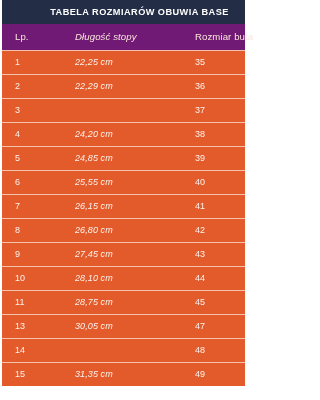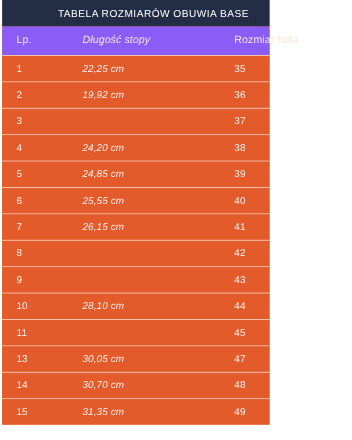--- a/index.html
+++ b/index.html
@@ -27,21 +27,21 @@
   #table-title-bar {
     height: 24px;
     background: #232D45;
     display: flex;
     align-items: center;
     justify-content: center;
   }
   #table-title-text {
     color: #ffffff;
     font-size: 9.2px;
-    font-weight: normal;
+    font-weight: bold;
     letter-spacing: 0.45px;
     white-space: nowrap;
     margin-left: 32px;
   }
 
   
   .trow {
     position: relative;
     height: 23px;
     background: #E35B2B;
@@ -52,27 +52,27 @@
   .cell {
     position: absolute;
     top: 0;
     height: 23px;
     line-height: 23px;
     color: #ffffff;
     white-space: nowrap;
   }
   .c-lp   { left: 13px; }
   .c-len  { left: 73px; font-style: italic; }
-  .c-size { left: 193px; margin-left: 18px; }
+  .c-size { left: 193px; }
 
   
   #column-header-row {
     height: 26px;
     position: relative;
-    background: #8b5cf6;
+    background: #701a75;
     border-bottom: 1px solid #F2C2AC;
   }
   #column-header-row .cell {
     height: 26px;
     line-height: 26px;
     font-size: 9.6px;
     font-weight: normal;
     color: #FBE6DC;
     letter-spacing: 0.1px;
   }
@@ -105,21 +105,21 @@
   </div>
 
   <div id="table-body">
       <div class="trow data-row">
         <span class="cell c-lp">1</span>
         <span class="cell c-len">22,25 cm</span>
         <span class="cell c-size">35</span>
       </div>
       <div class="trow data-row">
         <span class="cell c-lp">2</span>
-        <span class="cell c-len">19,92 cm</span>
+        <span class="cell c-len">22,29 cm</span>
         <span class="cell c-size">36</span>
       </div>
       <div class="trow data-row">
         <span class="cell c-lp">3</span>
         <span class="cell c-size">37</span>
       </div>
       <div class="trow data-row">
         <span class="cell c-lp">4</span>
         <span class="cell c-len">24,20 cm</span>
         <span class="cell c-size">38</span>
@@ -134,43 +134,45 @@
         <span class="cell c-len">25,55 cm</span>
         <span class="cell c-size">40</span>
       </div>
       <div class="trow data-row">
         <span class="cell c-lp">7</span>
         <span class="cell c-len">26,15 cm</span>
         <span class="cell c-size">41</span>
       </div>
       <div class="trow data-row">
         <span class="cell c-lp">8</span>
+        <span class="cell c-len">26,80 cm</span>
         <span class="cell c-size">42</span>
       </div>
       <div class="trow data-row">
         <span class="cell c-lp">9</span>
+        <span class="cell c-len">27,45 cm</span>
         <span class="cell c-size">43</span>
       </div>
       <div class="trow data-row">
         <span class="cell c-lp">10</span>
         <span class="cell c-len">28,10 cm</span>
         <span class="cell c-size">44</span>
       </div>
       <div class="trow data-row">
         <span class="cell c-lp">11</span>
+        <span class="cell c-len">28,75 cm</span>
         <span class="cell c-size">45</span>
       </div>
       <div class="trow data-row">
         <span class="cell c-lp">13</span>
         <span class="cell c-len">30,05 cm</span>
         <span class="cell c-size">47</span>
       </div>
       <div class="trow data-row">
         <span class="cell c-lp">14</span>
-        <span class="cell c-len">30,70 cm</span>
         <span class="cell c-size">48</span>
       </div>
       <div class="trow data-row">
         <span class="cell c-lp">15</span>
         <span class="cell c-len">31,35 cm</span>
         <span class="cell c-size">49</span>
       </div>
     </div>
 
 </div>

